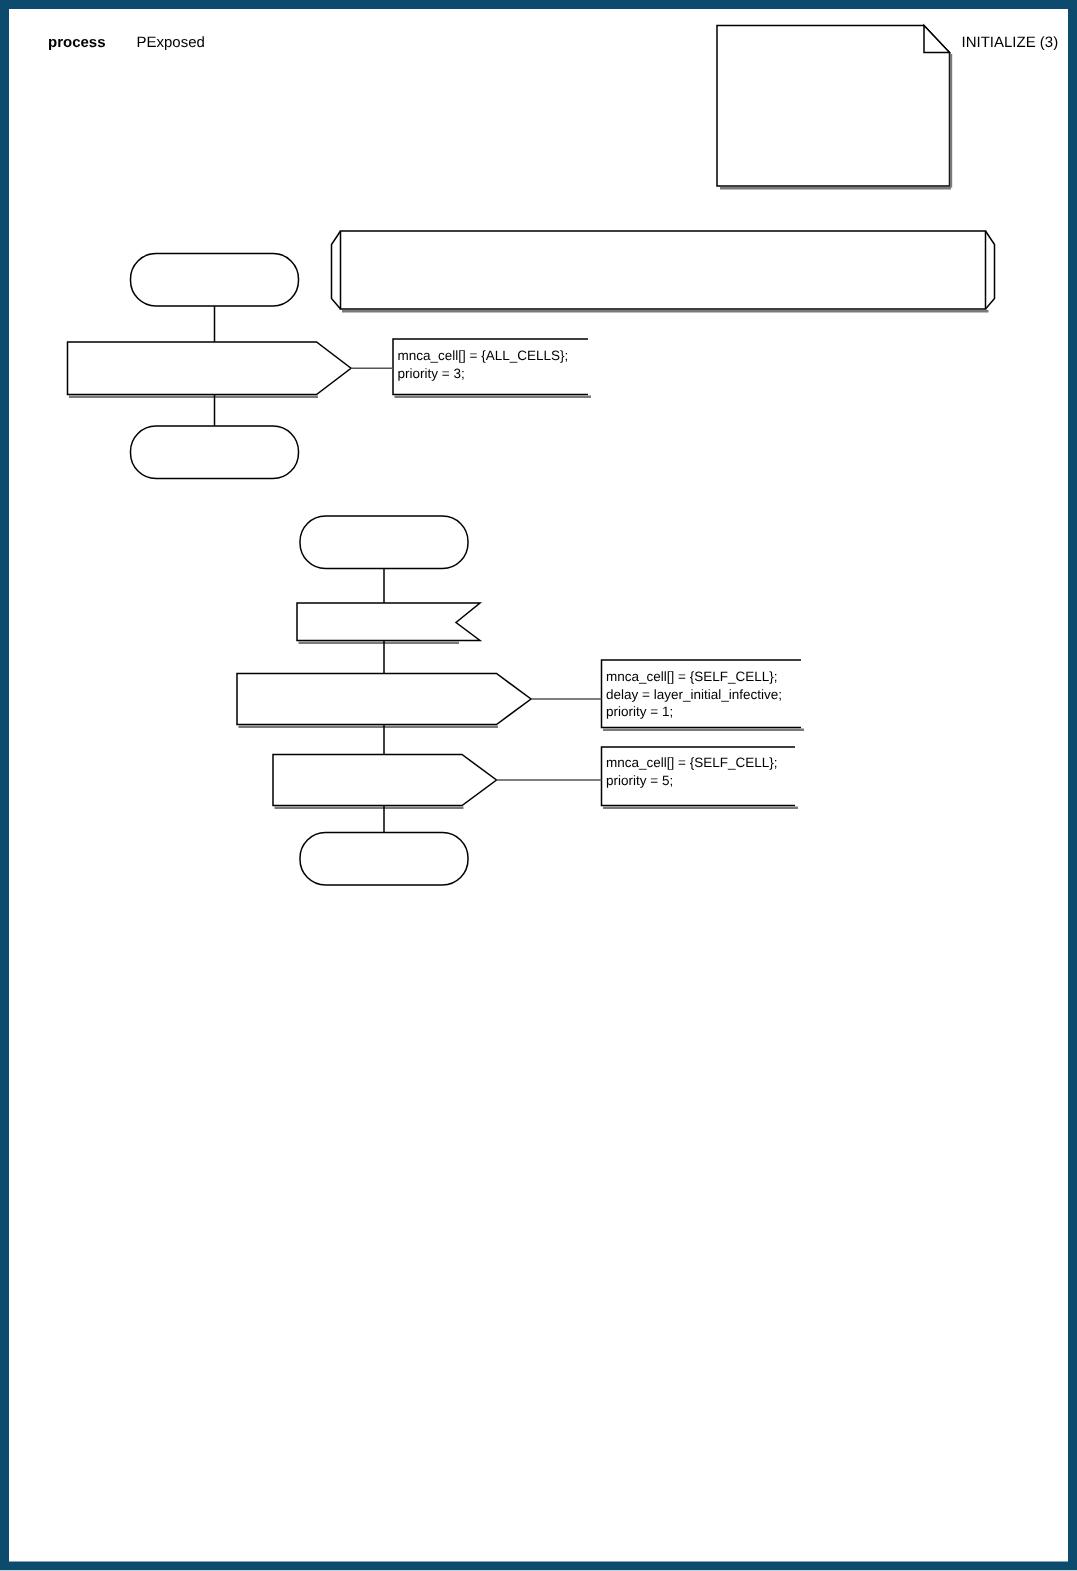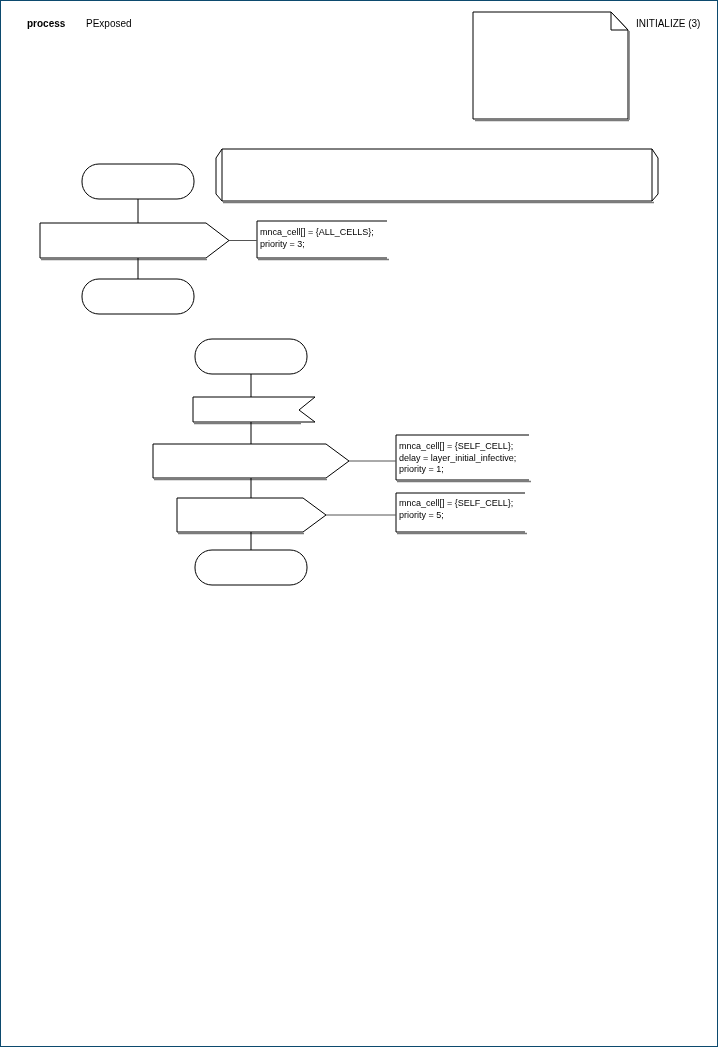--- a/index.html
+++ b/index.html
@@ -8,21 +8,21 @@
     background: #ffffff;
   }
   body {
     font-family: "Liberation Sans", sans-serif;
   }
   #page {
     position: relative;
     width: 718px;
     height: 1047px;
     background: #ffffff;
-    border: 1px solid #0c4a6e;
+    border: 6px solid #0c4a6e;
     box-sizing: border-box;
     overflow: hidden;
   }
   #diagram-svg {
     position: absolute;
     left: 0;
     top: 0;
     width: 718px;
     height: 1047px;
   }

